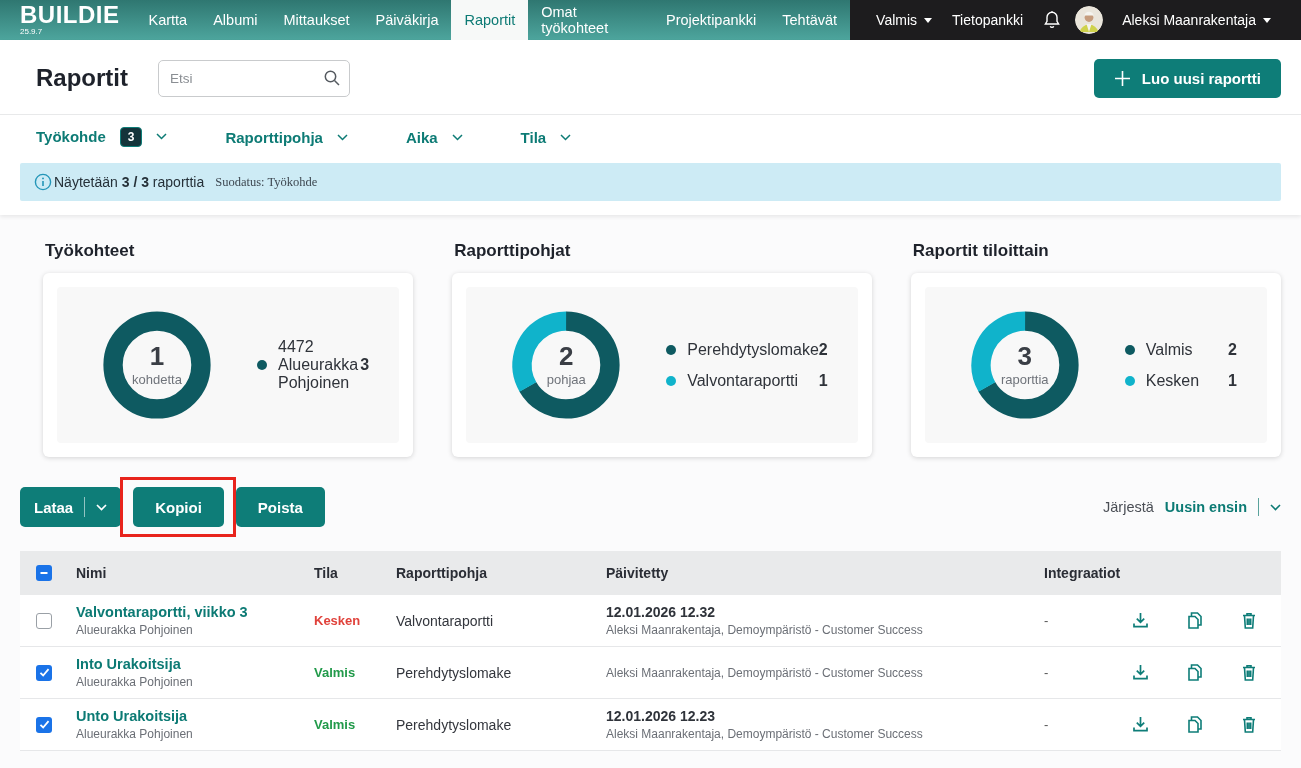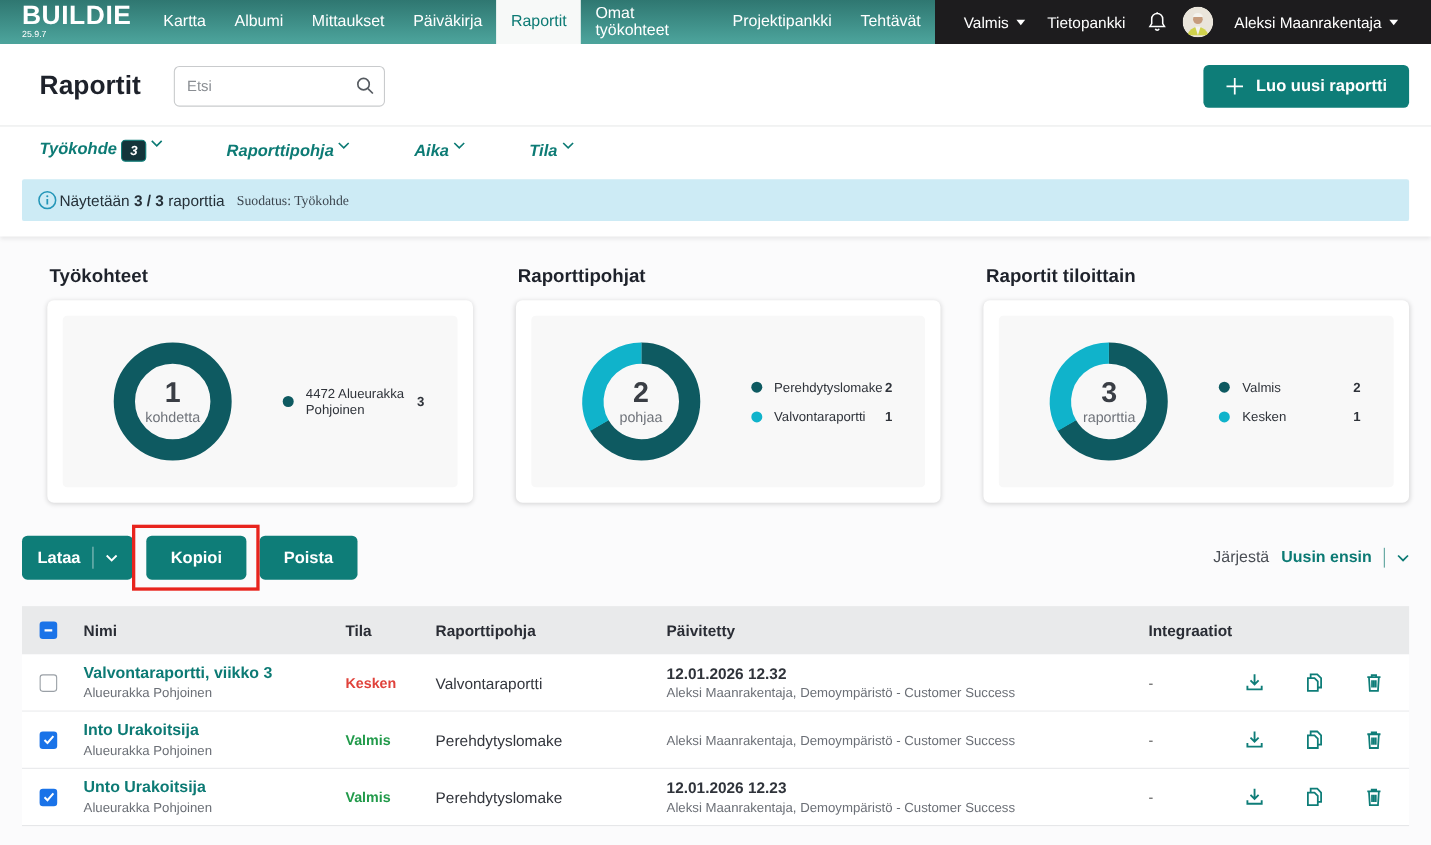--- a/index.html
+++ b/index.html
@@ -29,39 +29,39 @@
   .page-header { background:#fff; padding:14px 20px 14px; box-shadow:0 2px 4px rgba(0,0,0,.08); }
   .header-row { display:flex; align-items:center; height:48px; }
   .page-title { font-size:24px; font-weight:700; color:#1e222b; margin:0 30px 0 16px; }
   .search { position:relative; width:192px; }
   .search input { width:100%; height:37px; border:1px solid #c9cbcd; border-radius:5px; padding:0 34px 0 11px; font-size:13.5px; color:#333; font-family:inherit; outline:none; }
   .search input::placeholder { color:#8a8e93; }
   .search .mag { position:absolute; right:9px; top:9px; }
   .create-btn { margin-left:auto; background:#0e7d78; color:#fff; height:39px; padding:0 20px; font-size:15px; font-weight:700; border:none; border-radius:5px; display:flex; align-items:center; gap:11px; cursor:pointer; font-family:inherit; }
   .header-divider { border:none; border-top:1px solid #e8e9ea; margin:12px -20px 0; }
   .filters-row { display:flex; align-items:center; height:44px; padding-left:16px; gap:58px; }
-  .filter { display:flex; align-items:flex-start; gap:4px; color:#0d7b75; font-size:15px; font-weight:600; cursor:pointer;font-style:italic; }
+  .filter { display:flex; align-items:center; gap:14px; color:#0d7b75; font-size:15px; font-weight:600; cursor:pointer; }
   .filter-badge { background:#14343a; border:1px solid #0e7d78; color:#fff; font-size:12px; font-weight:700; padding:2px 7px; border-radius:4px; line-height:1.2; }
   .banner { background:#cdebf5; height:38px; display:flex; align-items:center; padding:0 14px; gap:2px; margin-top:4px; border-radius:2px; }
   .banner-main { font-size:14px; color:#253038; }
   .banner-main b { font-weight:700; }
   .banner-note { font-size:12.5px; color:#3d4750; margin-left:9px;font-family:Liberation Serif, serif; }
 
   
   .charts { display:flex; gap:16px; padding:26px 20px 0; }
   .chart-col { flex:1;padding-left:23px; }
   .chart-title { font-size:17px; font-weight:700; color:#1e222b; margin:0 0 12px 2px; }
   .card { background:#fff; border-radius:6px; box-shadow:0 1px 5px rgba(0,0,0,.16); padding:14px; }
   .panel { background:#f8f8f8; border-radius:4px; display:flex; align-items:center; padding:20px 30px 20px 42px; min-height:155px; }
   .donut-wrap { position:relative; width:116px; height:116px; flex:none; }
   .donut-center { position:absolute; inset:0; display:flex; flex-direction:column; align-items:center; justify-content:center; }
   .donut-number { font-size:26px; font-weight:700; color:#3a3e45; line-height:1; }
   .donut-label { font-size:13px; color:#6f737a; margin-top:3px; }
   .legend { flex:1; margin-left:42px; display:flex; flex-direction:column; gap:13px; }
-  .legend-row { display:flex; align-items:center; font-size:12px; color:#2f333a; }
+  .legend-row { display:flex; align-items:center; font-size:16px; color:#2f333a; }
   .dot { width:10px; height:10px; border-radius:50%; margin-right:11px; flex:none; }
   .dot-dark { background:#0e5a61; }
   .dot-cyan { background:#10b3cb; }
   .legend-value { margin-left:auto; font-weight:700; }
 
   
   .actions-row { display:flex; align-items:center; padding:30px 20px 24px; }
   .btn { background:#0e7d78; color:#fff; height:40px; border:none; border-radius:5px; font-size:15px; font-weight:700; padding:0 22px; cursor:pointer; font-family:inherit; }
   .btn-split { display:flex; align-items:center; gap:11px; padding:0 14px; }
   .split-divider { width:1px; height:20px; background:rgba(255,255,255,.55); }

